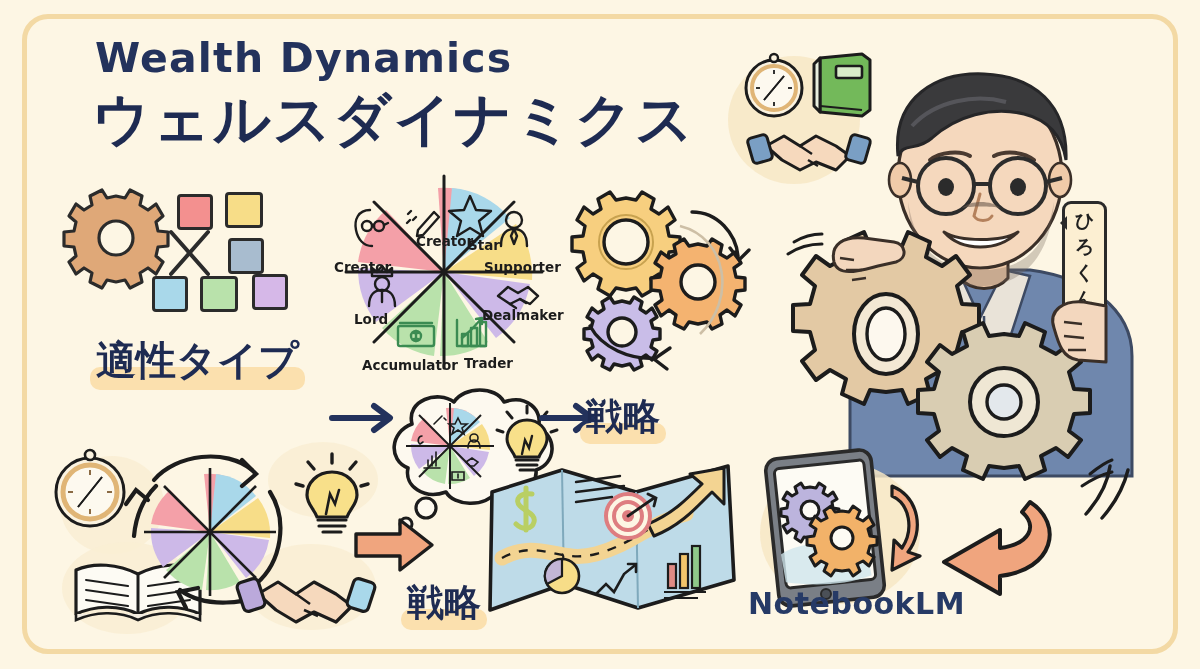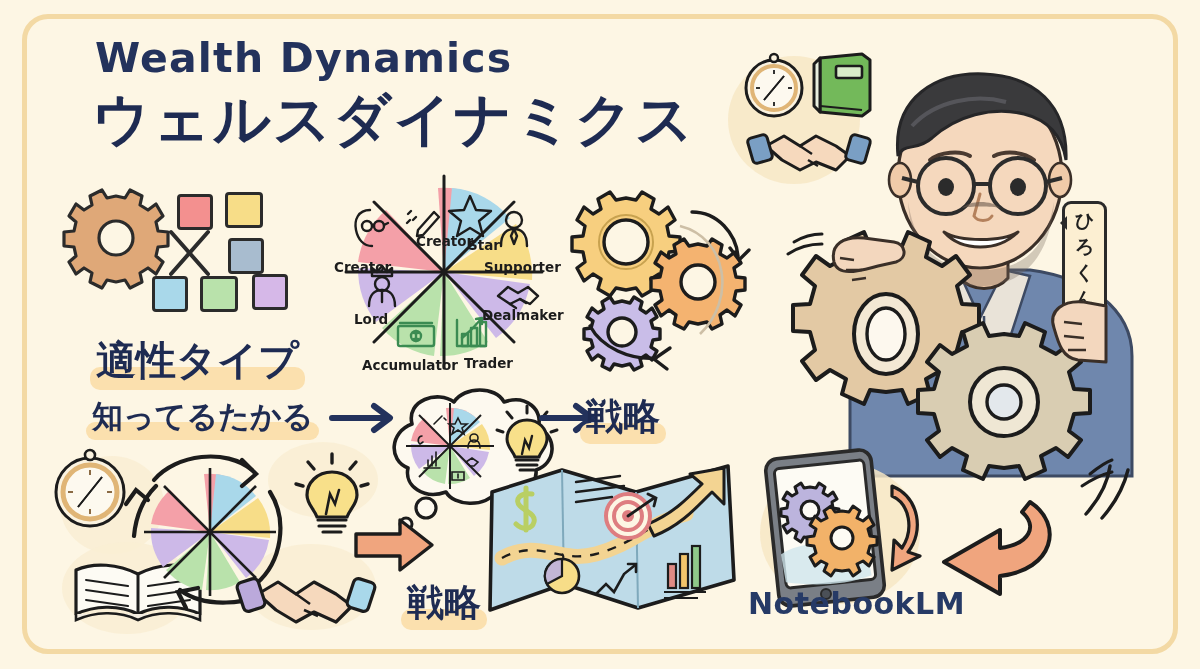--- a/index.html
+++ b/index.html
@@ -333,23 +333,20 @@
 
       <g stroke="#1c1c1c" stroke-width="3" fill="none" stroke-linecap="round">
         <path d="M12,6 C22,0 30,-2 40,-2"></path>
         <path d="M6,18 C18,10 28,8 40,8"></path>
         <path d="M308,238 C318,230 324,226 330,224"></path>
         <path d="M300,250 C312,242 322,238 330,236"></path>
       </g>
     </svg>
   </div>
 
-  <div class="abs lbl-jp flow-know">
-    <span class="hl">知ってるたかる</span>
-  </div>
 
   <div class="abs" style="left:330px; top:398px; width:74px; height:40px;">
     <svg width="74" height="40" viewBox="0 0 74 40">
       <path d="M2,20 L54,20 M44,8 L60,20 L44,32" stroke="#23325c" stroke-width="6" fill="none" stroke-linecap="round" stroke-linejoin="round"></path>
     </svg>
   </div>
 
   <div class="abs" style="left:372px; top:388px; width:200px; height:140px;">
     <svg width="200" height="140" viewBox="0 0 200 140">
       <path d="M40,36 C34,12 66,2 82,14 C92,-2 124,-2 132,14 C154,6 172,22 166,40 C186,48 184,76 164,82 C166,102 140,114 124,104 C112,120 82,118 74,104 C52,112 32,98 36,80 C16,72 18,44 40,36 Z" fill="#fdf9ef" stroke="#1c1c1c" stroke-width="3.6" stroke-linejoin="round"></path>

